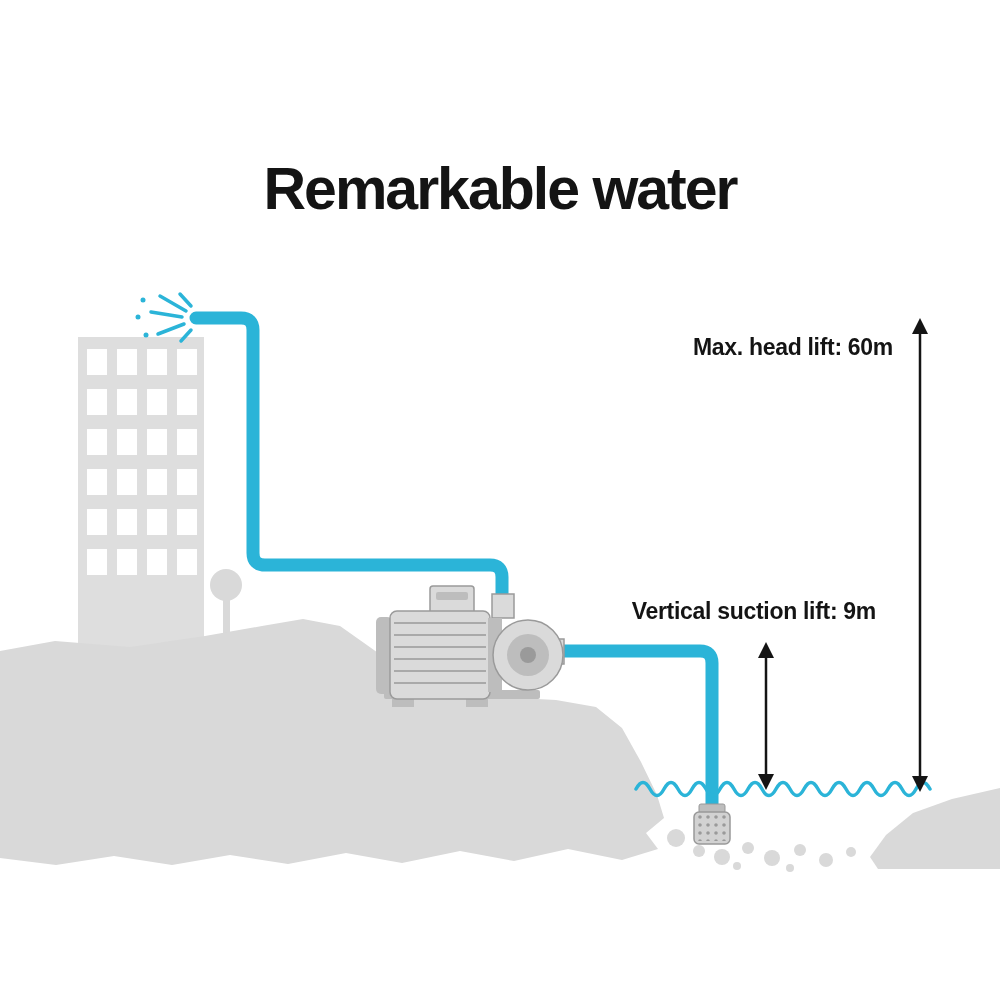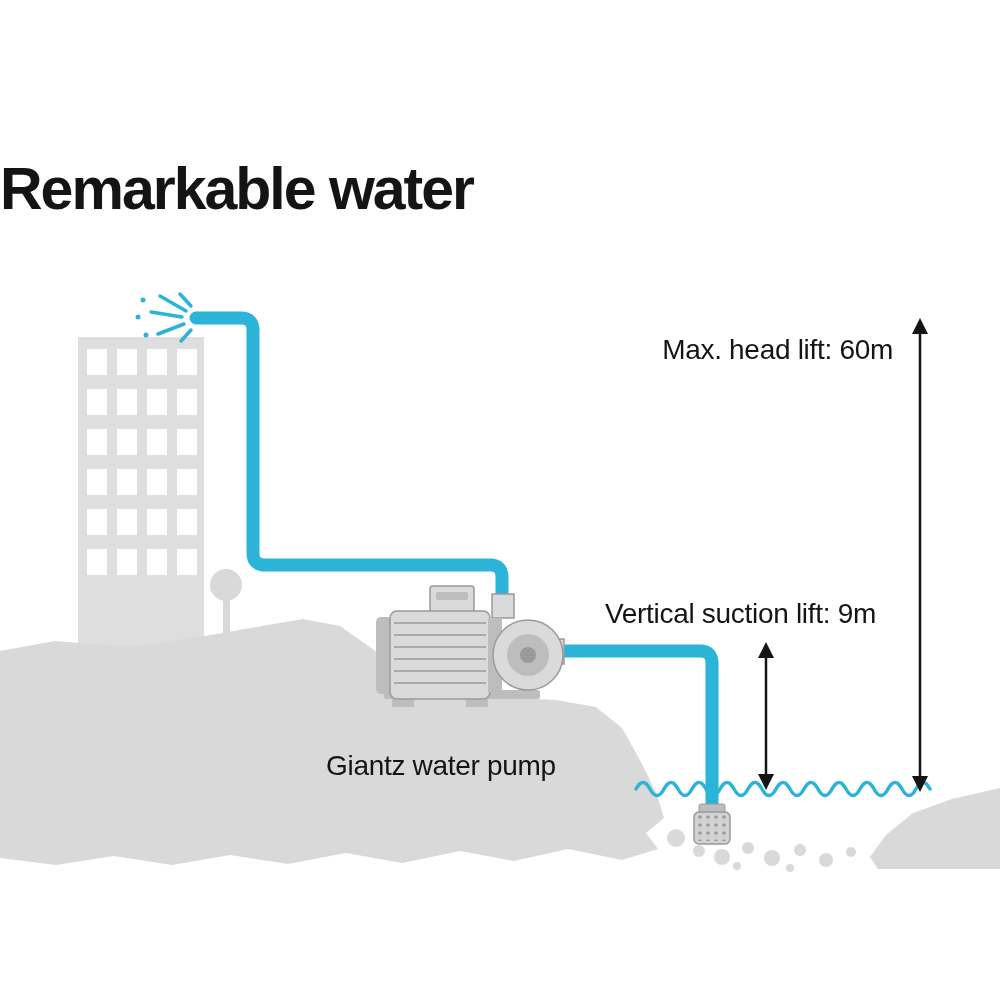--- a/index.html
+++ b/index.html
@@ -3,23 +3,23 @@
 <meta charset="utf-8">
 <style>
   :root{
     --pipe:#2bb4d8; --wave:#2bb4d8; --building:#dedede; --ground:#d9d9d9;
     --pump_body:#dadada; --pump_dark:#bdbdbd; --outline:#9a9a9a; --ink:#141414;
   }
   *{margin:0;padding:0;box-sizing:border-box}
   html,body{background:#ffffff;font-family:"Liberation Sans",sans-serif;color:var(--ink)}
   .stage{position:relative;width:1000px;height:1000px;background:#ffffff;overflow:hidden}
   .scene{position:absolute;left:0;top:0;width:1000px;height:1000px}
-  .title{position:absolute;top:156px;left:0;width:100%;
+  .title{position:absolute;top:156px;left:0;width:100%;text-align:center;
          font-weight:bold;font-size:59px;line-height:67px;letter-spacing:-2px;color:var(--ink)}
-  .label{position:absolute;font-size:28px;font-weight:400;letter-spacing:-0.3px;
+  .label{position:absolute;font-size:23px;font-weight:700;letter-spacing:-0.3px;
          white-space:nowrap;color:var(--ink)}
   .label-head{top:334px;right:107px}
   .label-suction{top:598px;right:124px}
   .label-pump{top:750px;left:326px}
   .fill-building{fill:var(--building)}
   .fill-ground{fill:var(--ground)}
   .pipe{fill:none;stroke:var(--pipe);stroke-width:13;stroke-linejoin:round;stroke-linecap:round}
   .spray line{stroke:var(--pipe);stroke-width:3.5;stroke-linecap:round}
   .spray circle{fill:var(--pipe)}
   .wave{fill:none;stroke:var(--wave);stroke-width:3.5;stroke-linecap:round}
@@ -132,15 +132,14 @@
       <line x1="766" y1="656" x2="766" y2="776"></line>
       <polygon points="766,642 758,658 774,658"></polygon>
       <polygon points="766,790 758,774 774,774"></polygon>
     </g>
   </svg>
 
   <div class="label label-head">Max. head lift: 60m</div>
 
   <div class="label label-suction">Vertical suction lift: 9m</div>
 
-  <div class="label label-pump">Giantz water pump</div>
 
 </div>
 
 </body></html>

